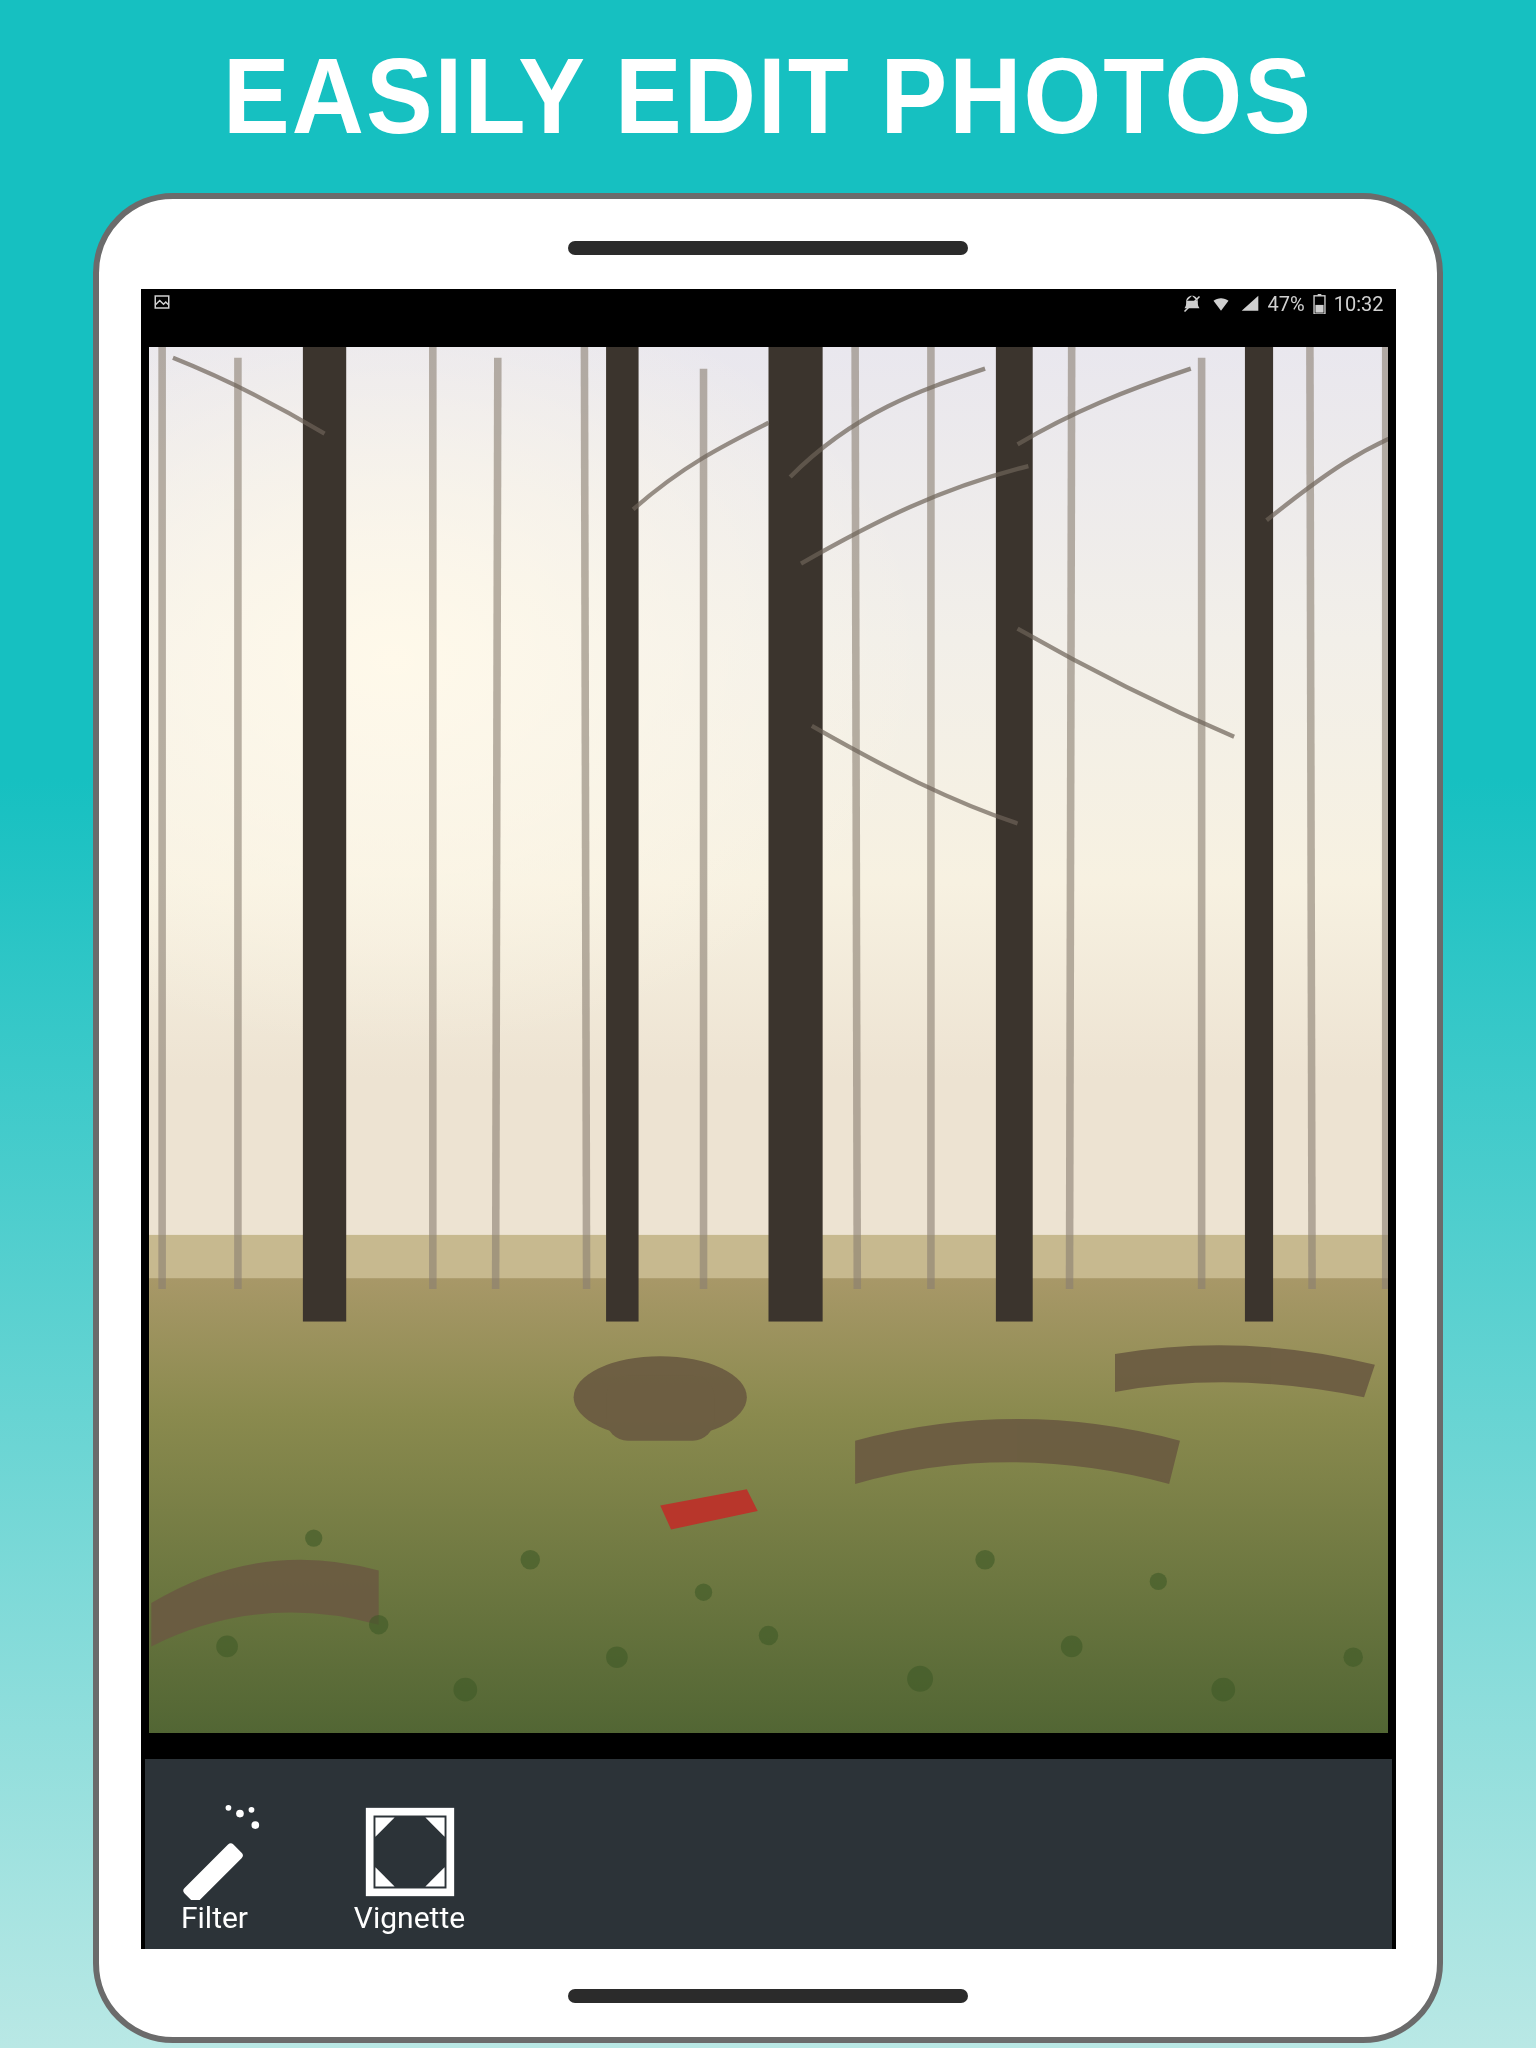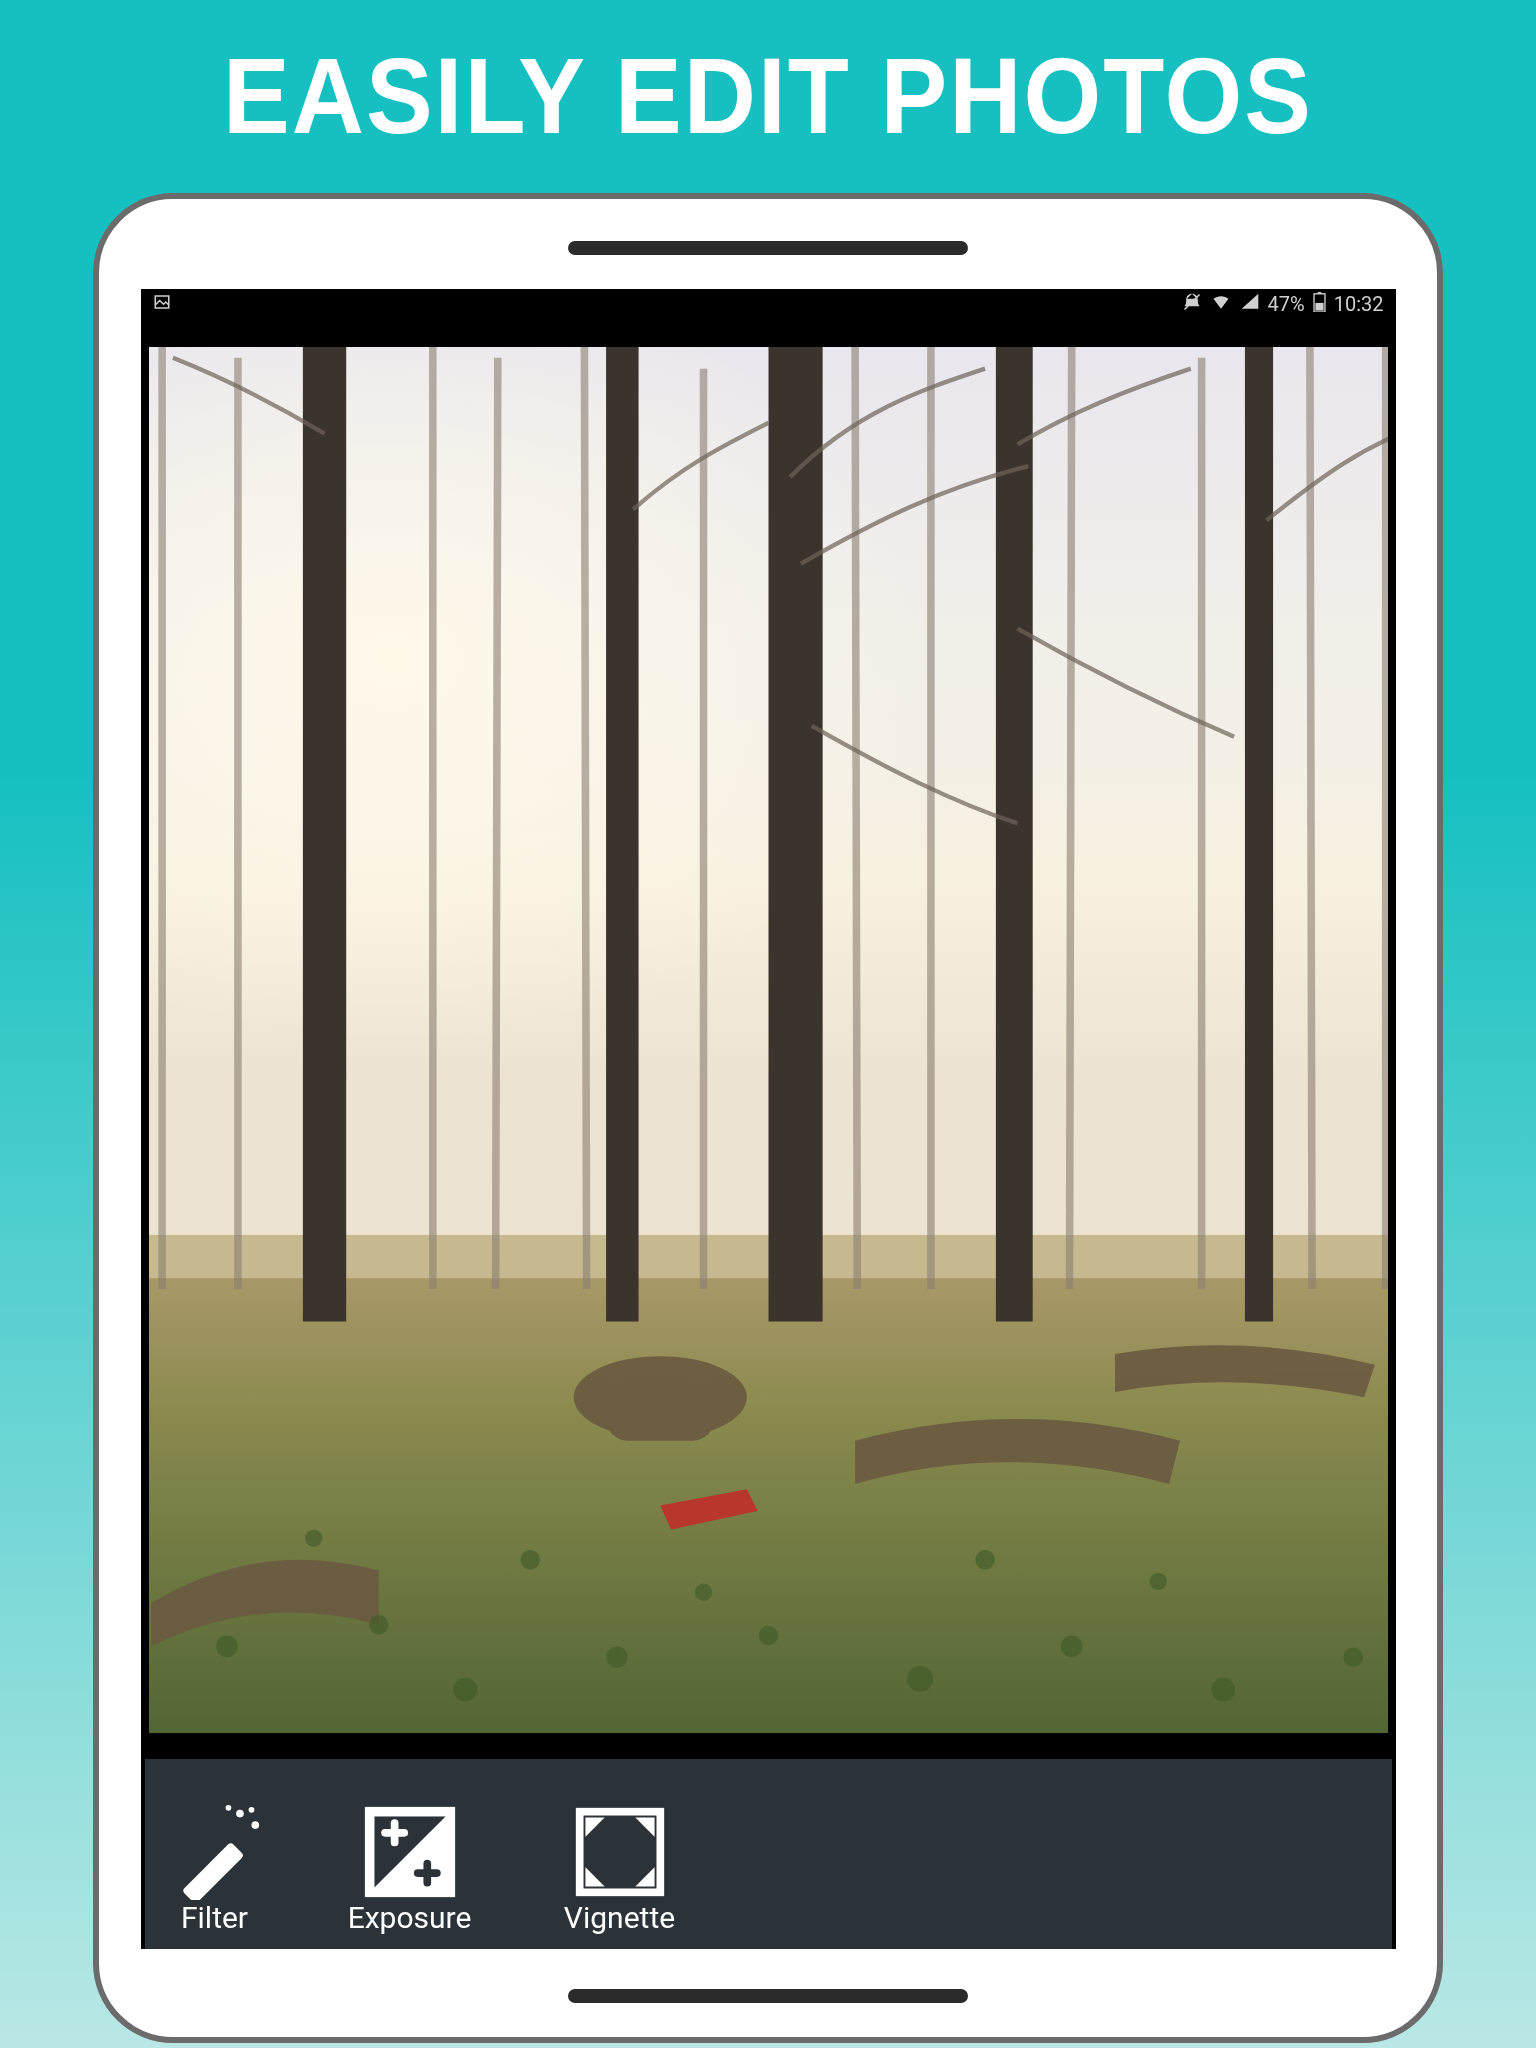--- a/index.html
+++ b/index.html
@@ -57,21 +57,21 @@
       width: 100%;
       background: #000;
       color: #d0d0d0;
       display: flex;
       align-items: center;
       justify-content: space-between;
       padding: 0 8px;
       font-size: 20px;
     }
     .status-left { display: flex; align-items: center; gap: 6px; }
-    .status-right { display: flex; align-items: flex-start; gap: 8px; }
+    .status-right { display: flex; align-items: center; gap: 8px; }
     .status-right svg { display: block; }
     .app-bar {
       height: 120px;
       width: 100%;
       background: #2c3338;
       display: flex;
       align-items: center;
       justify-content: space-between;
       padding: 0 32px;
     }
@@ -268,37 +268,20 @@
                 <circle cx="64" cy="4" r="3"></circle>
                 <circle cx="88" cy="6" r="3"></circle>
               </g>
             </svg>
         </div>
         <span>Filter</span>
       </div>
       <div class="tool">
         <div class="tool-icon">
           <svg viewBox="0 0 100 100">
-              <rect x="8" y="8" width="84" height="84" fill="none" stroke="#fff" stroke-width="10"></rect>
-              <path d="M8 92 L92 8 L92 92 Z" fill="#fff"></path>
-              <g stroke="#fff" stroke-width="8" stroke-linecap="round">
-                <line x1="24" y1="30" x2="44" y2="30"></line>
-                <line x1="34" y1="20" x2="34" y2="40"></line>
-              </g>
-              <g stroke="#2c3338" stroke-width="8" stroke-linecap="round">
-                <line x1="58" y1="72" x2="78" y2="72"></line>
-                <line x1="68" y1="62" x2="68" y2="82"></line>
-              </g>
-            </svg>
-        </div>
-        <span>Exposure</span>
-      </div>
-      <div class="tool">
-        <div class="tool-icon">
-          <svg viewBox="0 0 100 100">
               <rect x="8" y="8" width="84" height="84" fill="none" stroke="#fff" stroke-width="8"></rect>
               <path d="M14 14 L34 14 L14 34 Z" fill="#fff"></path>
               <path d="M86 14 L66 14 L86 34 Z" fill="#fff"></path>
               <path d="M14 86 L34 86 L14 66 Z" fill="#fff"></path>
               <path d="M86 86 L66 86 L86 66 Z" fill="#fff"></path>
             </svg>
         </div>
         <span>Vignette</span>
       </div>
     </div>

